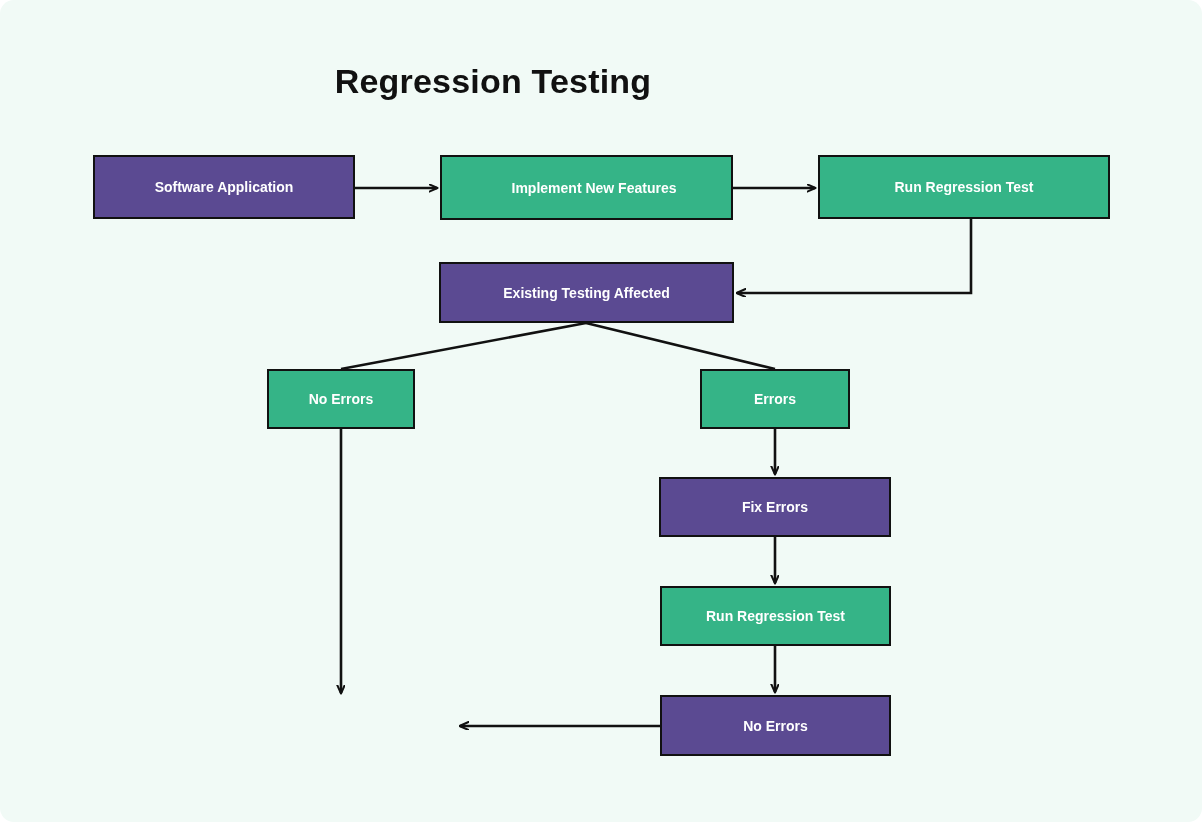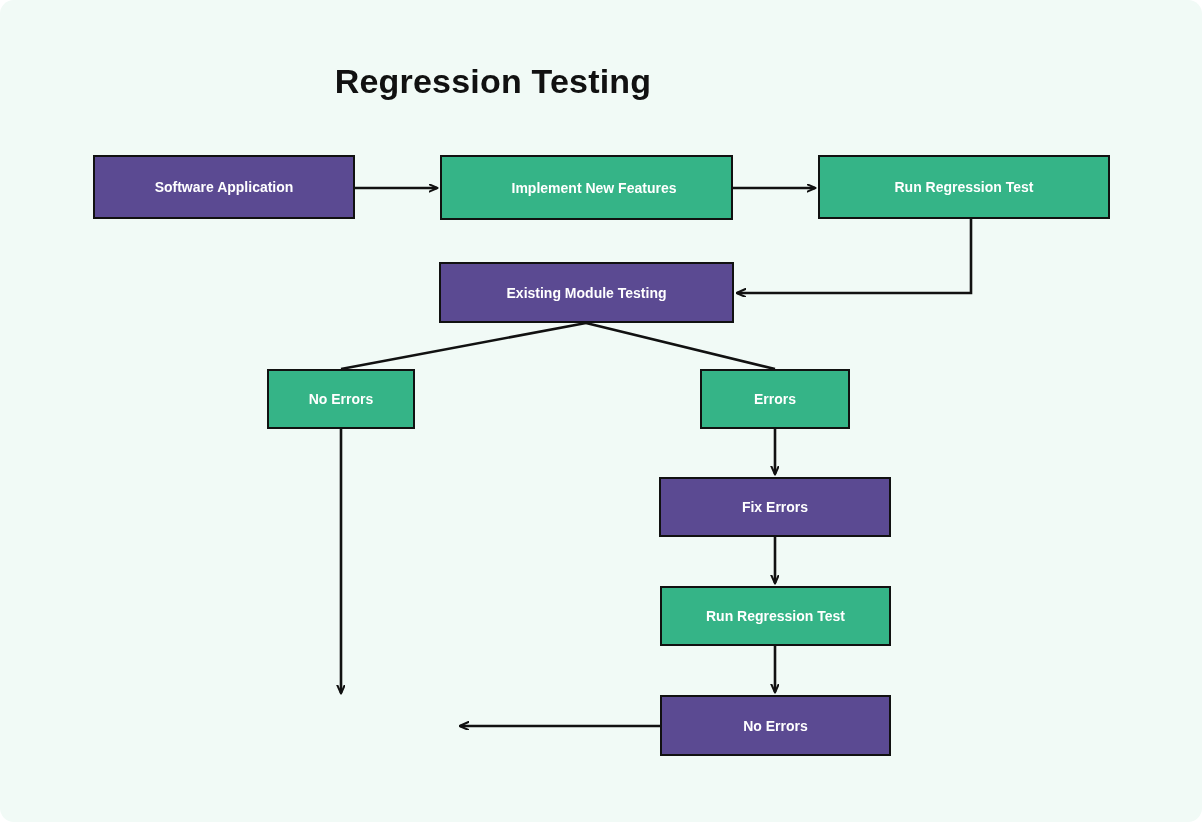--- a/index.html
+++ b/index.html
@@ -93,21 +93,21 @@
 
   <div class="node green" style="left:440px; top:155px; width:293px; height:65px;padding-left:15px;">
     <span>Implement New Features</span>
   </div>
 
   <div class="node green" style="left:818px; top:155px; width:292px; height:64px;">
     <span>Run Regression Test</span>
   </div>
 
   <div class="node purple" style="left:439px; top:262px; width:295px; height:61px;">
-    <span>Existing Module Testing</span>
+    <span>Existing Testing Affected</span>
   </div>
 
   <div class="node green" style="left:267px; top:369px; width:148px; height:60px;">
     <span>No Errors</span>
   </div>
 
   <div class="node purple" style="left:659px; top:477px; width:232px; height:60px;">
     <span>Fix Errors</span>
   </div>
 

